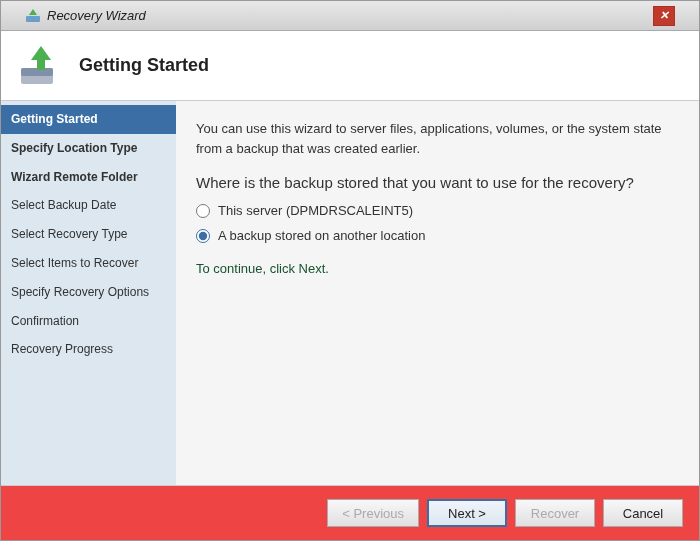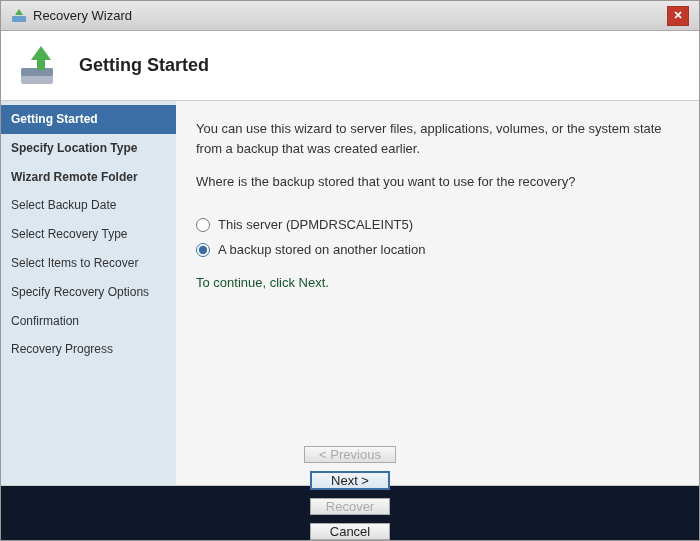--- a/index.html
+++ b/index.html
@@ -22,23 +22,24 @@
       display: flex;
       flex-direction: column;
       box-shadow: 2px 2px 8px rgba(0,0,0,0.3);
     }
     .title-bar {
       background: linear-gradient(to bottom, #e8e8e8, #d0d0d0);
       height: 30px;
       display: flex;
       align-items: center;
       justify-content: space-between;
-      padding: 0 10px;
+      padding: 0 24px;
       border-bottom: 1px solid #aaa;
       flex-shrink: 0;
+      font-style: italic;
     }
     .title-bar-left {
       display: flex;
       align-items: center;
       gap: 6px;
     }
     .title-icon {
       width: 16px;
       height: 16px;
     }
@@ -115,23 +116,23 @@
       background: #f5f5f5;
       overflow-y: auto;
     }
     .content-description {
       font-size: 13px;
       color: #333;
       margin-bottom: 16px;
       line-height: 1.5;
     }
     .question-text {
-      font-size: 13px;
-      color: #333;
-      margin-bottom: 28px;
+      font-size: 15px;
+      color: #333;
+      margin-bottom: 12px;
       font-weight: normal;
     }
     .radio-group {
       display: flex;
       flex-direction: column;
       gap: 10px;
       margin-bottom: 18px;
     }
     .radio-item {
       display: flex;
@@ -145,29 +146,28 @@
       width: 14px;
       height: 14px;
     }
     .continue-text {
       font-size: 13px;
       color: #14532d;
       margin-top: 3px;
     }
     .footer {
       height: 55px;
-      background: #0f172a;
+      background: #ef4444;
       border-top: 1px solid #ccc;
       display: flex;
       align-items: center;
       justify-content: flex-end;
       padding: 0 16px;
       gap: 8px;
       flex-shrink: 0;
-      flex-direction: column;
     }
     .btn {
       height: 28px;
       min-width: 80px;
       padding: 0 14px;
       font-size: 13px;
       border: 1px solid #aaa;
       background: linear-gradient(to bottom, #f8f8f8, #e0e0e0);
       color: #222;
       cursor: pointer;

